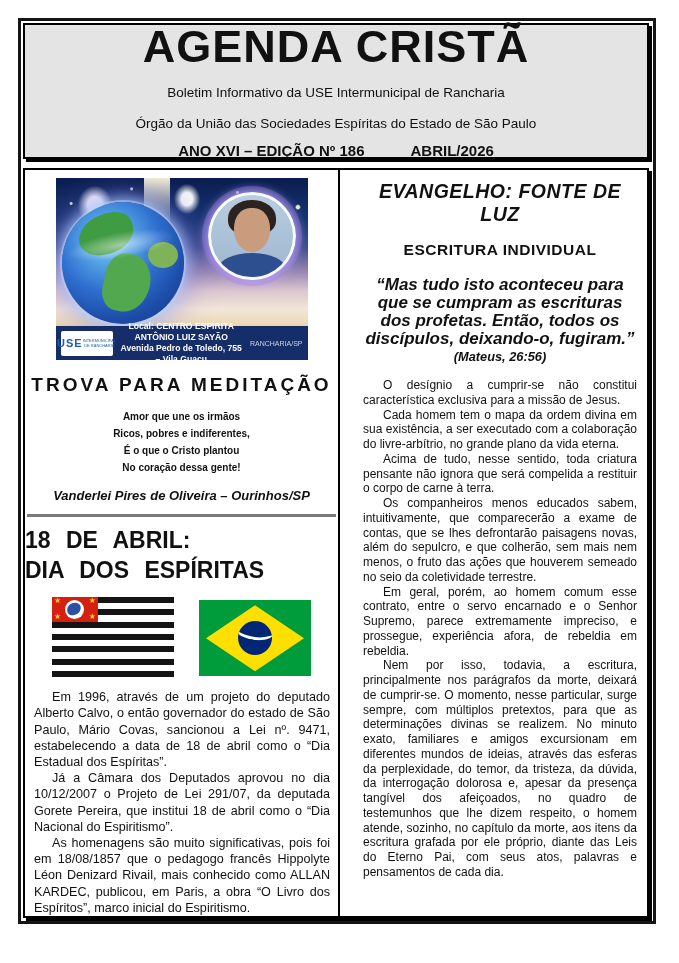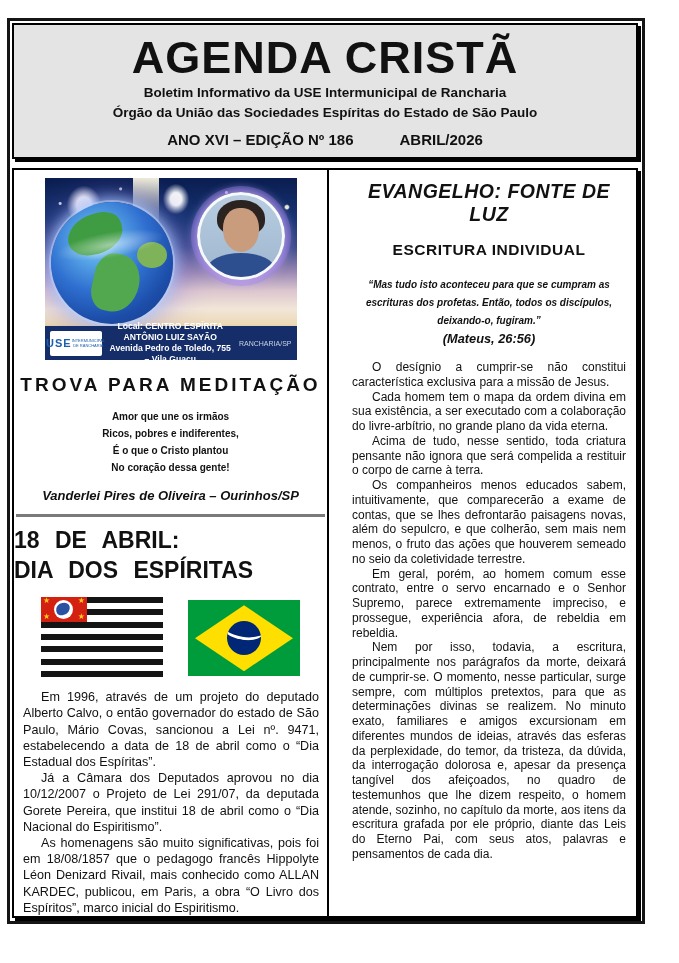--- a/index.html
+++ b/index.html
@@ -1,32 +1,32 @@
 <!DOCTYPE html>
 <html><head>
 <meta charset="utf-8">
 <style>
   html,body { margin:0; padding:0; background:#ffffff; }
   .page {
     position:relative; width:679px; height:963px; background:#fff;
     font-family:"Liberation Sans", sans-serif; color:#111; overflow:hidden;
   }
   .frame {
-    position:absolute; left:7px; top:18px; width:638px; height:906px;
+    position:absolute; left:18px; top:18px; width:638px; height:906px;
     border:3px solid #151515; box-sizing:border-box; padding:2px 4px 2px 2px;
   }
   
   .header-box {
     box-sizing:border-box; width:100%; height:136px; background:#e4e4e4;
     border:2px solid #000; box-shadow:3px 3px 0 #000;
     display:flex; flex-direction:column; align-items:center; justify-content:center;
     text-align:center;
   }
   .masthead-title { font-size:45px; font-weight:bold; letter-spacing:1px; line-height:46px; }
-  .masthead-sub { font-size:13.5px; font-weight:bold; line-height:17px; margin-top:3px; }
+  .masthead-sub { font-size:13.5px; font-weight:normal; line-height:17px; margin-top:14px; }
   .edition-line { display:flex; gap:46px; font-size:15px; font-weight:bold; margin-top:10px; }
   
   .main-box {
     box-sizing:border-box; margin-top:9px; width:100%; height:750px;
     border:2px solid #000; box-shadow:3px 3px 0 #000; background:#fff;
     display:flex; overflow:hidden;
   }
   .col-left { box-sizing:border-box; width:315px; border-right:2px solid #000; display:flex; flex-direction:column; }
   .col-right { flex:1; box-sizing:border-box; padding:10px 10px 16px 11px; font-family:Liberation Sans, sans-serif;margin-left:12px; }
   
@@ -110,21 +110,21 @@
     -webkit-clip-path:polygon(50% 0,100% 50%,50% 100%,0 50%); clip-path:polygon(50% 0,100% 50%,50% 100%,0 50%); }
   .br-globe { position:absolute; top:21px; left:39px; width:34px; height:34px; border-radius:50%; background:#002776; overflow:hidden; }
   .br-band { position:absolute; top:-10px; left:-6px; width:46px; height:26px; border-radius:50%;
     border:none; border-bottom:3px solid #fff; transform:rotate(9deg); }
   
   .left-paragraphs { margin-top:12px; padding:0 8px 0 9px; font-size:12.6px; line-height:16.2px; text-align:justify; }
   .left-paragraphs p { margin:0; text-indent:18px; }
   
   .gospel-title { text-align:center; font-size:19.5px; font-weight:bold; font-style:italic; letter-spacing:.5px; }
   .gospel-sub { text-align:center; font-size:15.5px; font-weight:bold; margin-top:15px; letter-spacing:.5px; }
-  .gospel-quote { text-align:center; font-size:10px; font-weight:bold; font-style:italic; line-height:18px; margin-top:17px; }
+  .gospel-quote { text-align:center; font-size:17px; font-weight:bold; font-style:italic; line-height:18px; margin-top:17px; }
   .gospel-ref { text-align:center; font-size:12.8px; font-weight:bold; font-style:italic; margin-top:1px; }
   .gospel-body { margin-top:14px; font-size:12px; line-height:14.75px; text-align:justify; }
   .gospel-body p { margin:0; text-indent:20px; }
 </style>
 </head>
 <body>
 
 <div class="page">
   <div class="frame">
 

